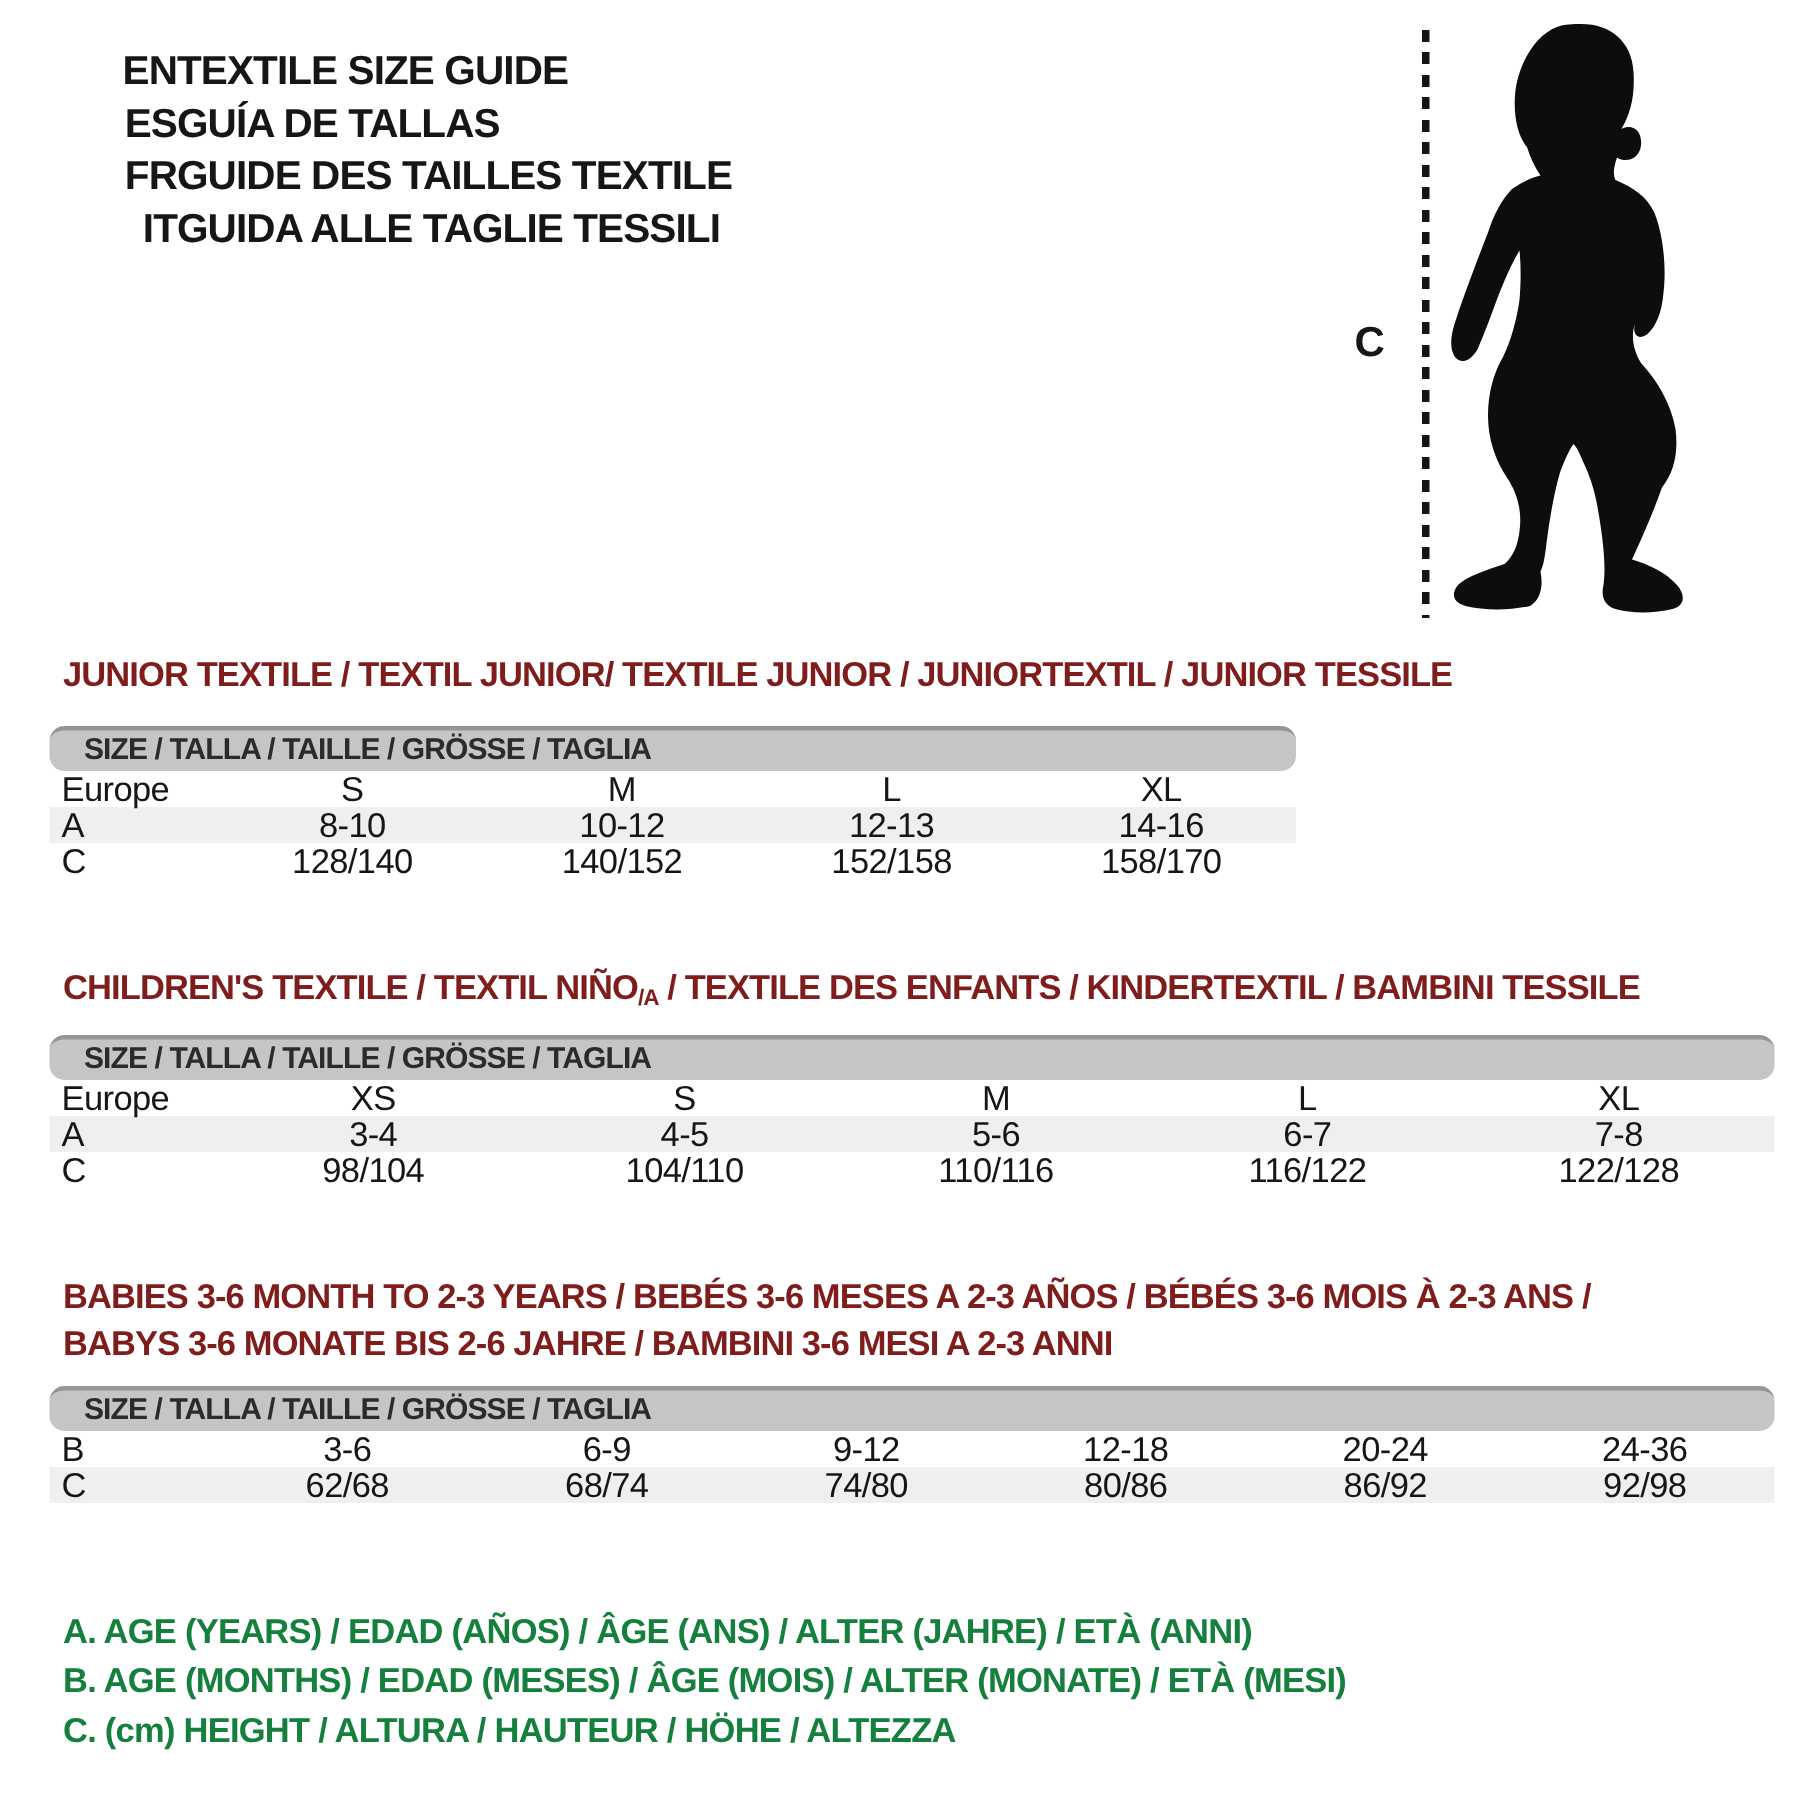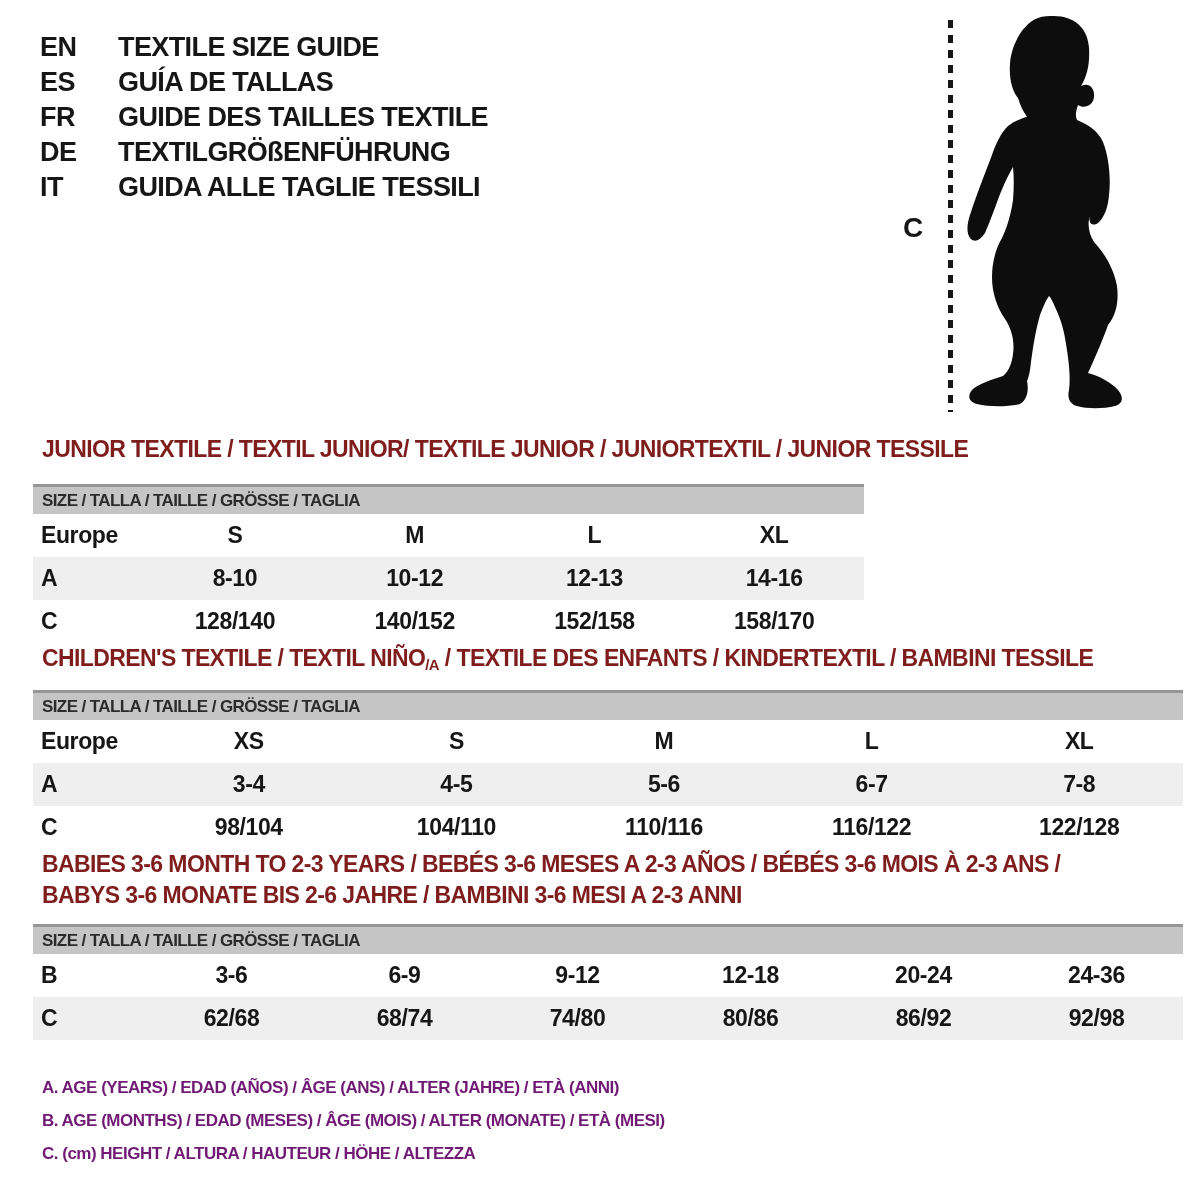--- a/index.html
+++ b/index.html
@@ -7,21 +7,21 @@
     width:1200px;height:1200px;position:relative;overflow:hidden;
     background:#ffffff;color:#161616;
     font-family:"Liberation Sans","DejaVu Sans",sans-serif;
     -webkit-font-smoothing:antialiased;
   }
   .abs{position:absolute;}
 
   
   .lang-block{left:40px;top:30px;}
   .lang-row{display:flex;height:35px;align-items:center;}
-  .lang-code{width:78px;font-size:27px;font-weight:700;letter-spacing:-0.6px;}
+  .lang-code{width:78px;font-size:27px;font-weight:700;letter-spacing:-0.6px;text-align:right;}
   .lang-label{font-size:27px;font-weight:700;letter-spacing:-0.6px;}
 
   
   .measure-line{
     left:948px;top:20px;width:5px;height:392px;
     background:repeating-linear-gradient(to bottom,var(--text-color,#161616) 0 8px,transparent 8px 15px);
   }
   .measure-letter{left:903px;top:212px;font-size:28px;font-weight:700;}
   .baby-svg{left:962px;top:14px;}
 
@@ -30,54 +30,50 @@
     left:42px;font-size:23px;font-weight:700;letter-spacing:-0.6px;
     line-height:31px;white-space:nowrap;color:#7f1d1d;
   }
   .sub-small{font-size:15px;position:relative;top:4px;font-weight:700;}
 
   
   .stable{left:33px;}
   .size-bar{
     border-top:3px solid var(--table-header-border,#969696);
     background:var(--table-header-bg,#c5c5c5);
-    height:27px;display:flex;align-items:center;padding-left:9px;
-    font-size:17px;font-weight:700;letter-spacing:-0.6px;color:#2b2b2b;
-  }
-  .trow{display:flex;height:43px;align-items:center;
-    font-size:23px;font-weight:700;letter-spacing:-0.4px;}
+    height:27px;display:flex;align-items:center;padding-left:23px;
+    font-size:20px;font-weight:700;letter-spacing:-0.6px;color:#2b2b2b;border-radius:10px;
+  }
+  .trow{display:flex;height:24px;align-items:center;
+    font-size:23px;font-weight:400;letter-spacing:-0.4px;}
   .trow.shaded{background:var(--row-shade-bg,#efefef);}
   .tcell{overflow:hidden;}
   .tlabel{width:112px;padding-left:8px;box-sizing:border-box;flex:none;}
   .tval{flex:1;text-align:center;}
 
   
   .legend{left:42px;top:1071px;}
-  .legend-line{font-size:17px;font-weight:700;letter-spacing:-0.5px;
-    line-height:33px;white-space:nowrap;color:#701a75;}
+  .legend-line{font-size:23px;font-weight:700;letter-spacing:-0.5px;
+    line-height:33px;white-space:nowrap;color:#15803d;}
 </style>
 </head>
 <body>
 
 <div class="abs lang-block">
   <div class="lang-row">
     <span class="lang-code">EN</span>
     <span class="lang-label">TEXTILE SIZE GUIDE</span>
   </div>
   <div class="lang-row">
     <span class="lang-code">ES</span>
     <span class="lang-label">GUÍA DE TALLAS</span>
   </div>
   <div class="lang-row">
     <span class="lang-code">FR</span>
     <span class="lang-label">GUIDE DES TAILLES TEXTILE</span>
-  </div>
-  <div class="lang-row">
-    <span class="lang-code">DE</span>
-    <span class="lang-label">TEXTILGRÖßENFÜHRUNG</span>
   </div>
   <div class="lang-row">
     <span class="lang-code">IT</span>
     <span class="lang-label">GUIDA ALLE TAGLIE TESSILI</span>
   </div>
 </div>
 
 <div class="abs measure-line"></div>
 <div class="abs measure-letter">C</div>
 <svg class="abs baby-svg" width="172" height="398" viewBox="0 0 172 398" xmlns="http://www.w3.org/2000/svg">

